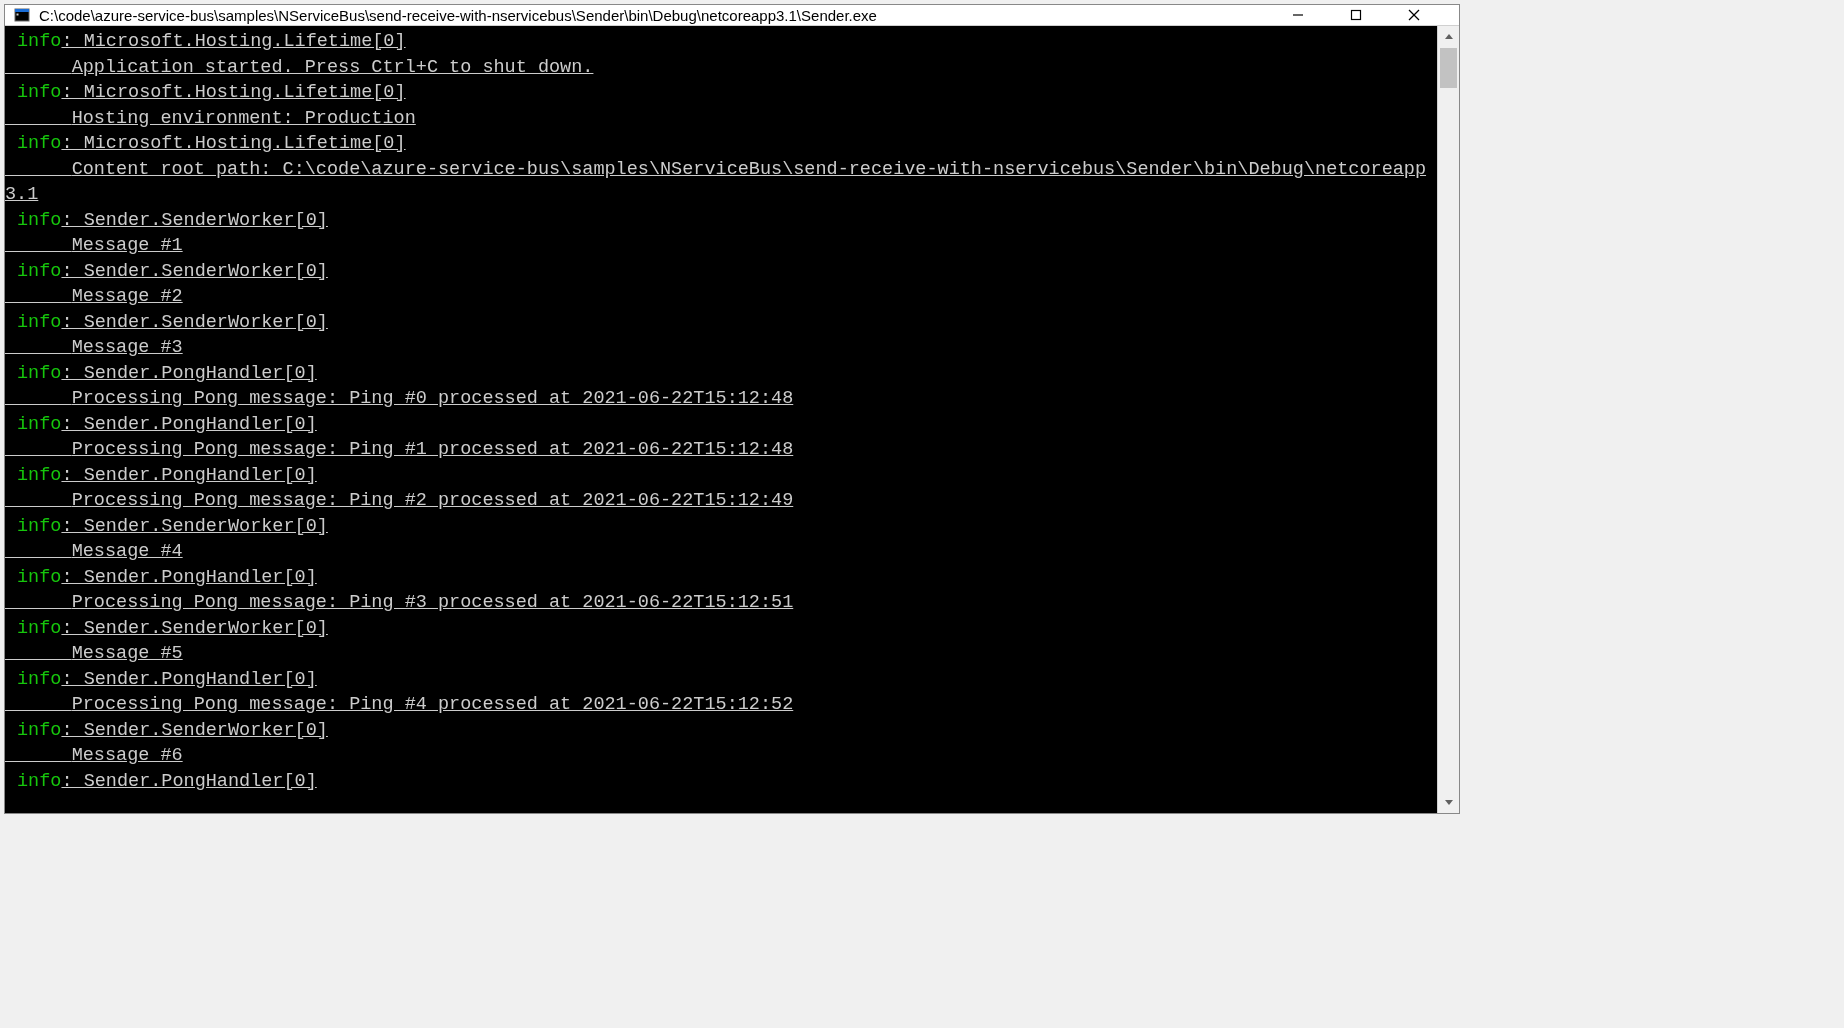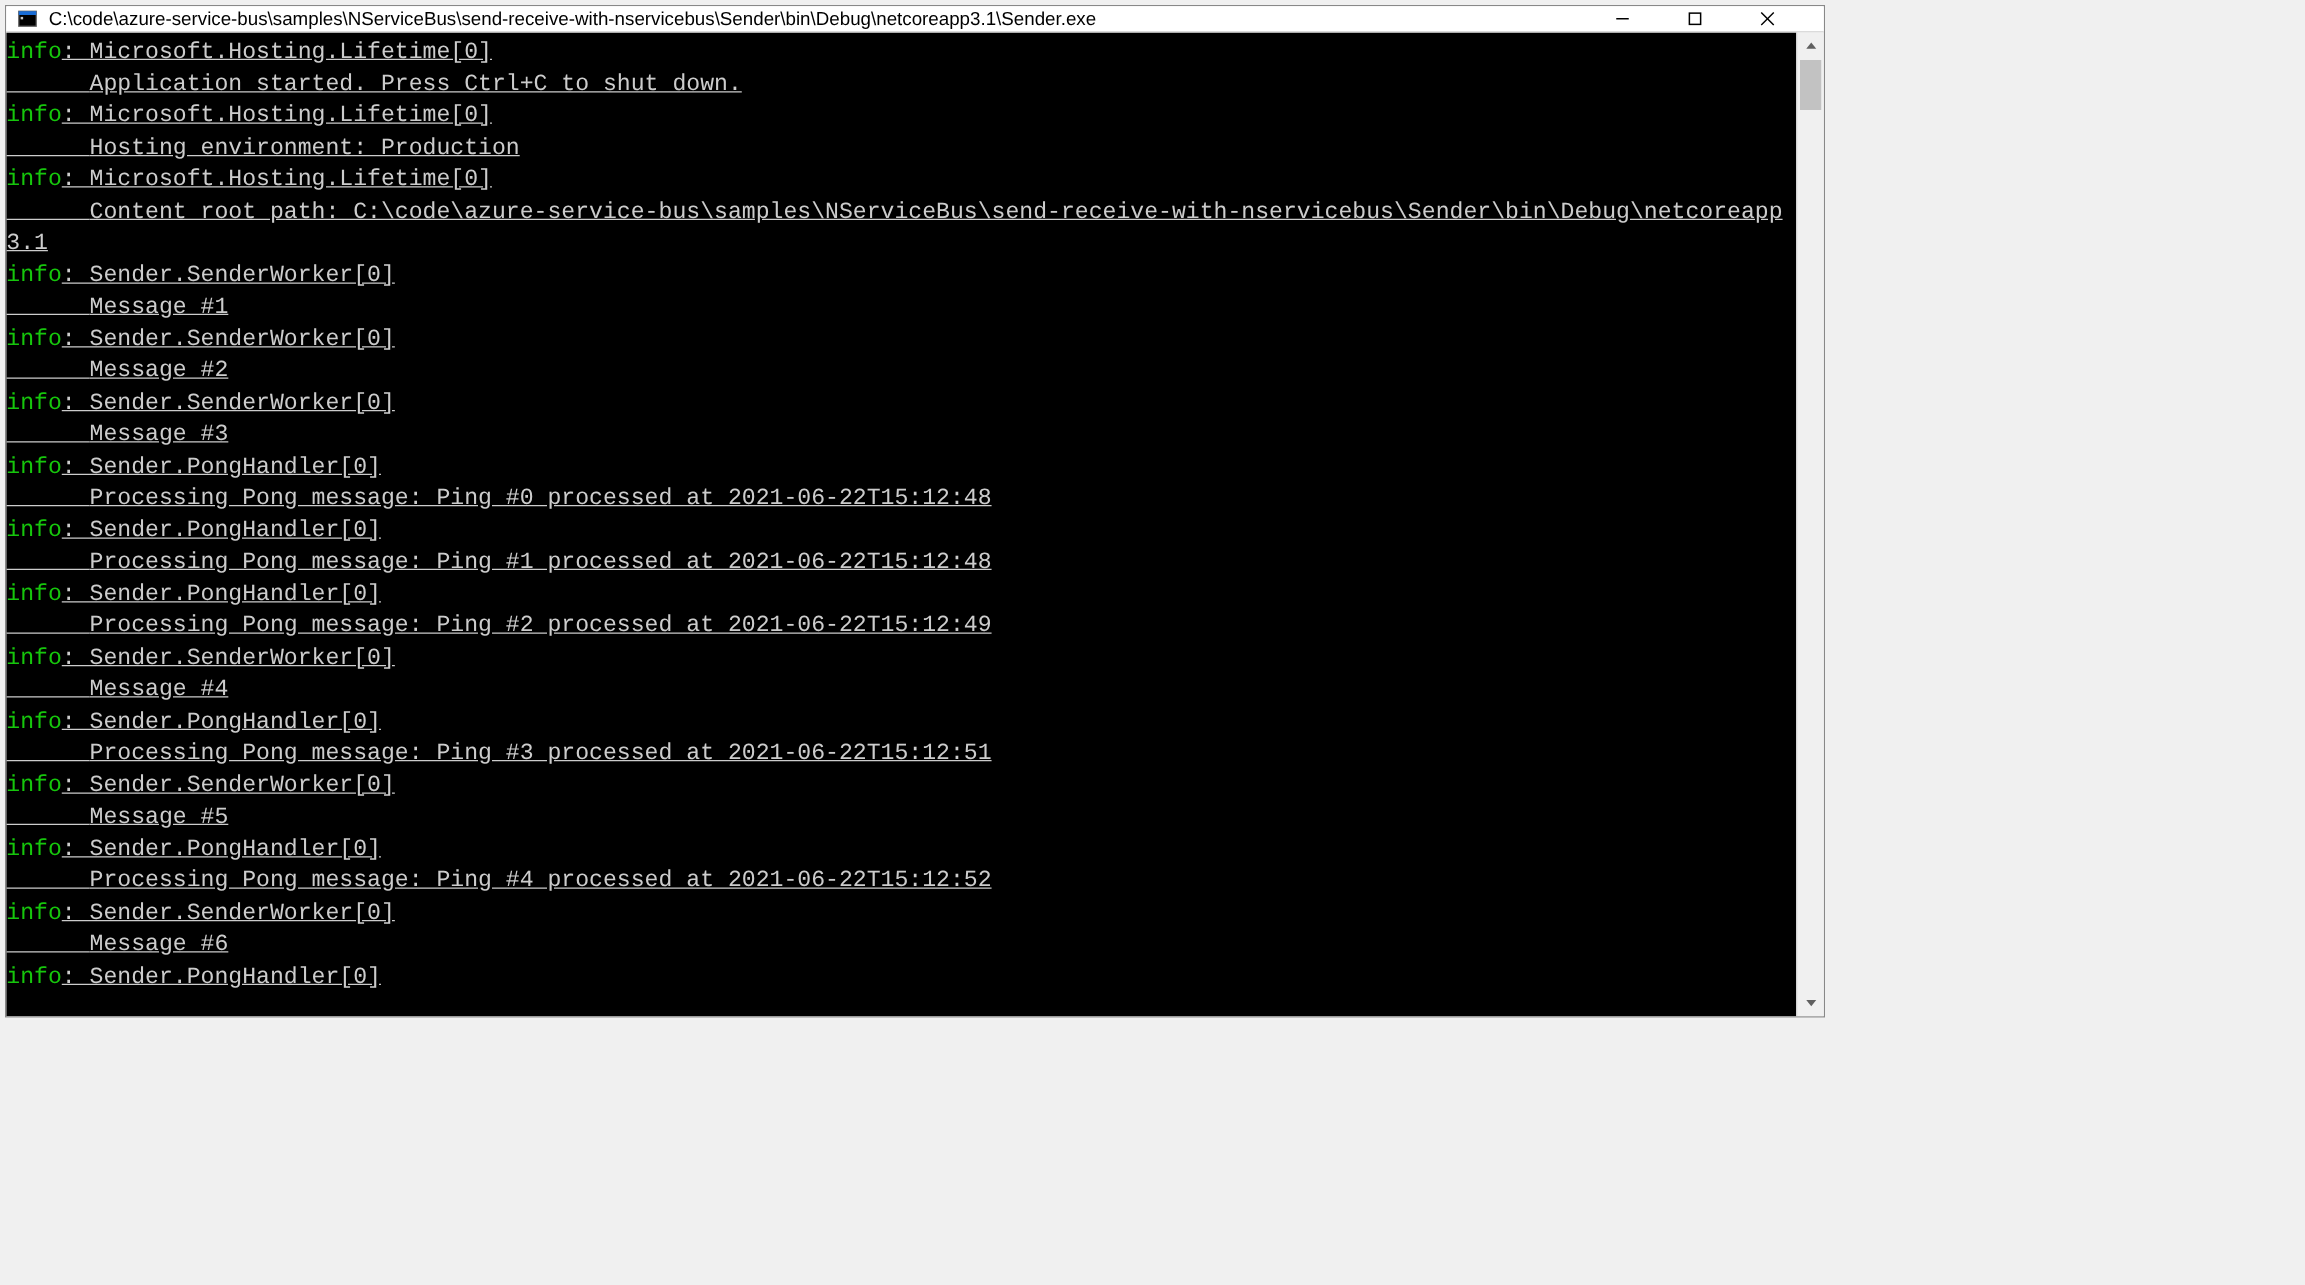--- a/index.html
+++ b/index.html
@@ -85,20 +85,21 @@
       font-family: Consolas, "Courier New", monospace;
       font-size: 18.5px;
       line-height: 25.5px;
       padding: 3px 0 3px 0;
       white-space: pre-wrap;
       word-break: break-all;
       overflow: hidden;
     }
     .info {
       color: #16c60c;
+      margin-left: 12px;
     }
     .msg {
       color: #cccccc;
       text-decoration: underline;
     }
     .scrollbar {
       width: 22px;
       background: #f0f0f0;
       display: flex;
       flex-direction: column;

